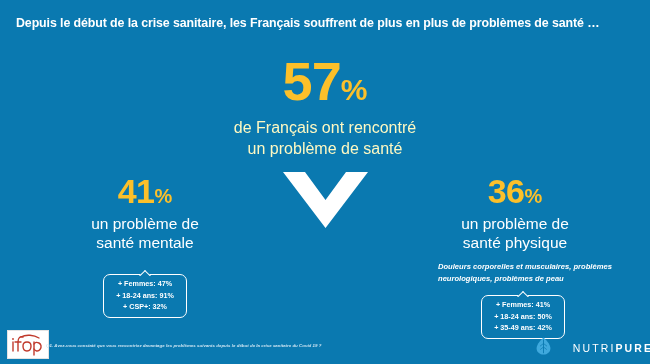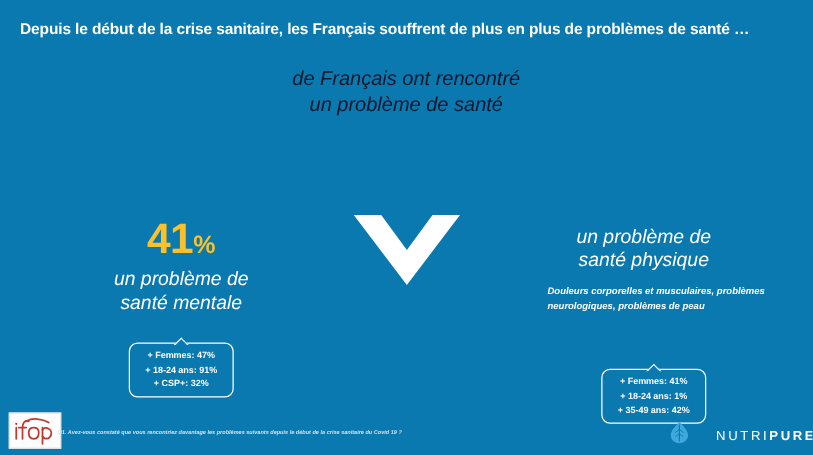--- a/index.html
+++ b/index.html
@@ -57,25 +57,25 @@
     letter-spacing: -1px;
     vertical-align: baseline;
   }
   .big-stat .pct {
     font-size: 30px;
     font-weight: 600;
     color: #fcc02a;
     vertical-align: baseline;
   }
   .center-desc {
+    margin-top: 10px;
     font-size: 16px;
     font-weight: 400;
     line-height: 1.3;
-    color: #0f172a;
-    font-style: italic;
+    color: #fef9c3;
   }
 
   
   .chevron {
     position: absolute;
     left: 283px;
     top: 172px;
     width: 85px;
     height: 56px;
   }
@@ -104,21 +104,20 @@
     font-size: 20px;
     font-weight: 600;
     color: #fcc02a;
   }
   .col-title {
     margin-top: 6px;
     font-size: 15.5px;
     line-height: 1.25;
     font-weight: 400;
     color: #ffffff;
-    font-style: italic;
   }
   .col-sub {
     margin-top: 8px;
     font-size: 7.6px;
     font-style: italic;
     font-weight: 700;
     line-height: 1.55;
     color: #ffffff;
     text-align: left;
     padding-left: 25px;
@@ -217,20 +216,23 @@
   .brand-name b { font-weight: 700; }
 </style>
 </head>
 <body>
 
 <div id="slide">
 
   <div class="headline">Depuis le début de la crise sanitaire, les Français souffrent de plus en plus de problèmes de santé …</div>
 
   <div class="center-block">
+    <div class="big-stat">
+      <span class="num">57</span><span class="pct">%</span>
+    </div>
     <div class="center-desc">
       <div>de Français ont rencontré</div>
       <div>un problème de santé</div>
     </div>
   </div>
 
   <div class="chevron">
     <svg width="85" height="56" viewBox="0 0 85 56" xmlns="http://www.w3.org/2000/svg">
       <polygon points="0,0 22,0 42.5,28 63,0 85,0 42.5,56" fill="#ffffff"></polygon>
     </svg>
@@ -249,32 +251,35 @@
   <div class="callout-wrap left">
     <div class="callout">
       <span class="callout-tip"></span>
       <div class="callout-line">+ Femmes: 47%</div>
       <div class="callout-line">+ 18-24 ans: 91%</div>
       <div class="callout-line">+ CSP+: 32%</div>
     </div>
   </div>
 
   <div class="col right">
+    <div class="col-stat">
+      <span class="num">36</span><span class="pct">%</span>
+    </div>
     <div class="col-title">
       <div>un problème de</div>
       <div>santé physique</div>
     </div>
     <div class="col-sub">Douleurs corporelles et musculaires, problèmes neurologiques, problèmes de peau</div>
   </div>
 
   <div class="callout-wrap right">
     <div class="callout">
       <span class="callout-tip"></span>
       <div class="callout-line">+ Femmes: 41%</div>
-      <div class="callout-line">+ 18-24 ans: 1%</div>
+      <div class="callout-line">+ 18-24 ans: 50%</div>
       <div class="callout-line">+ 35-49 ans: 42%</div>
     </div>
   </div>
 
   <div class="ifop-logo">
     <svg width="40" height="27" viewBox="0 0 40 27" xmlns="http://www.w3.org/2000/svg">
       <g fill="none" stroke="#c0392b" stroke-width="1.4" stroke-linecap="round">
         <path d="M5 11 L5 20"></path>
         <path d="M10 20 L10 11 C10 7 12 5 15 6"></path>
         <path d="M7 11 L13 11"></path>

